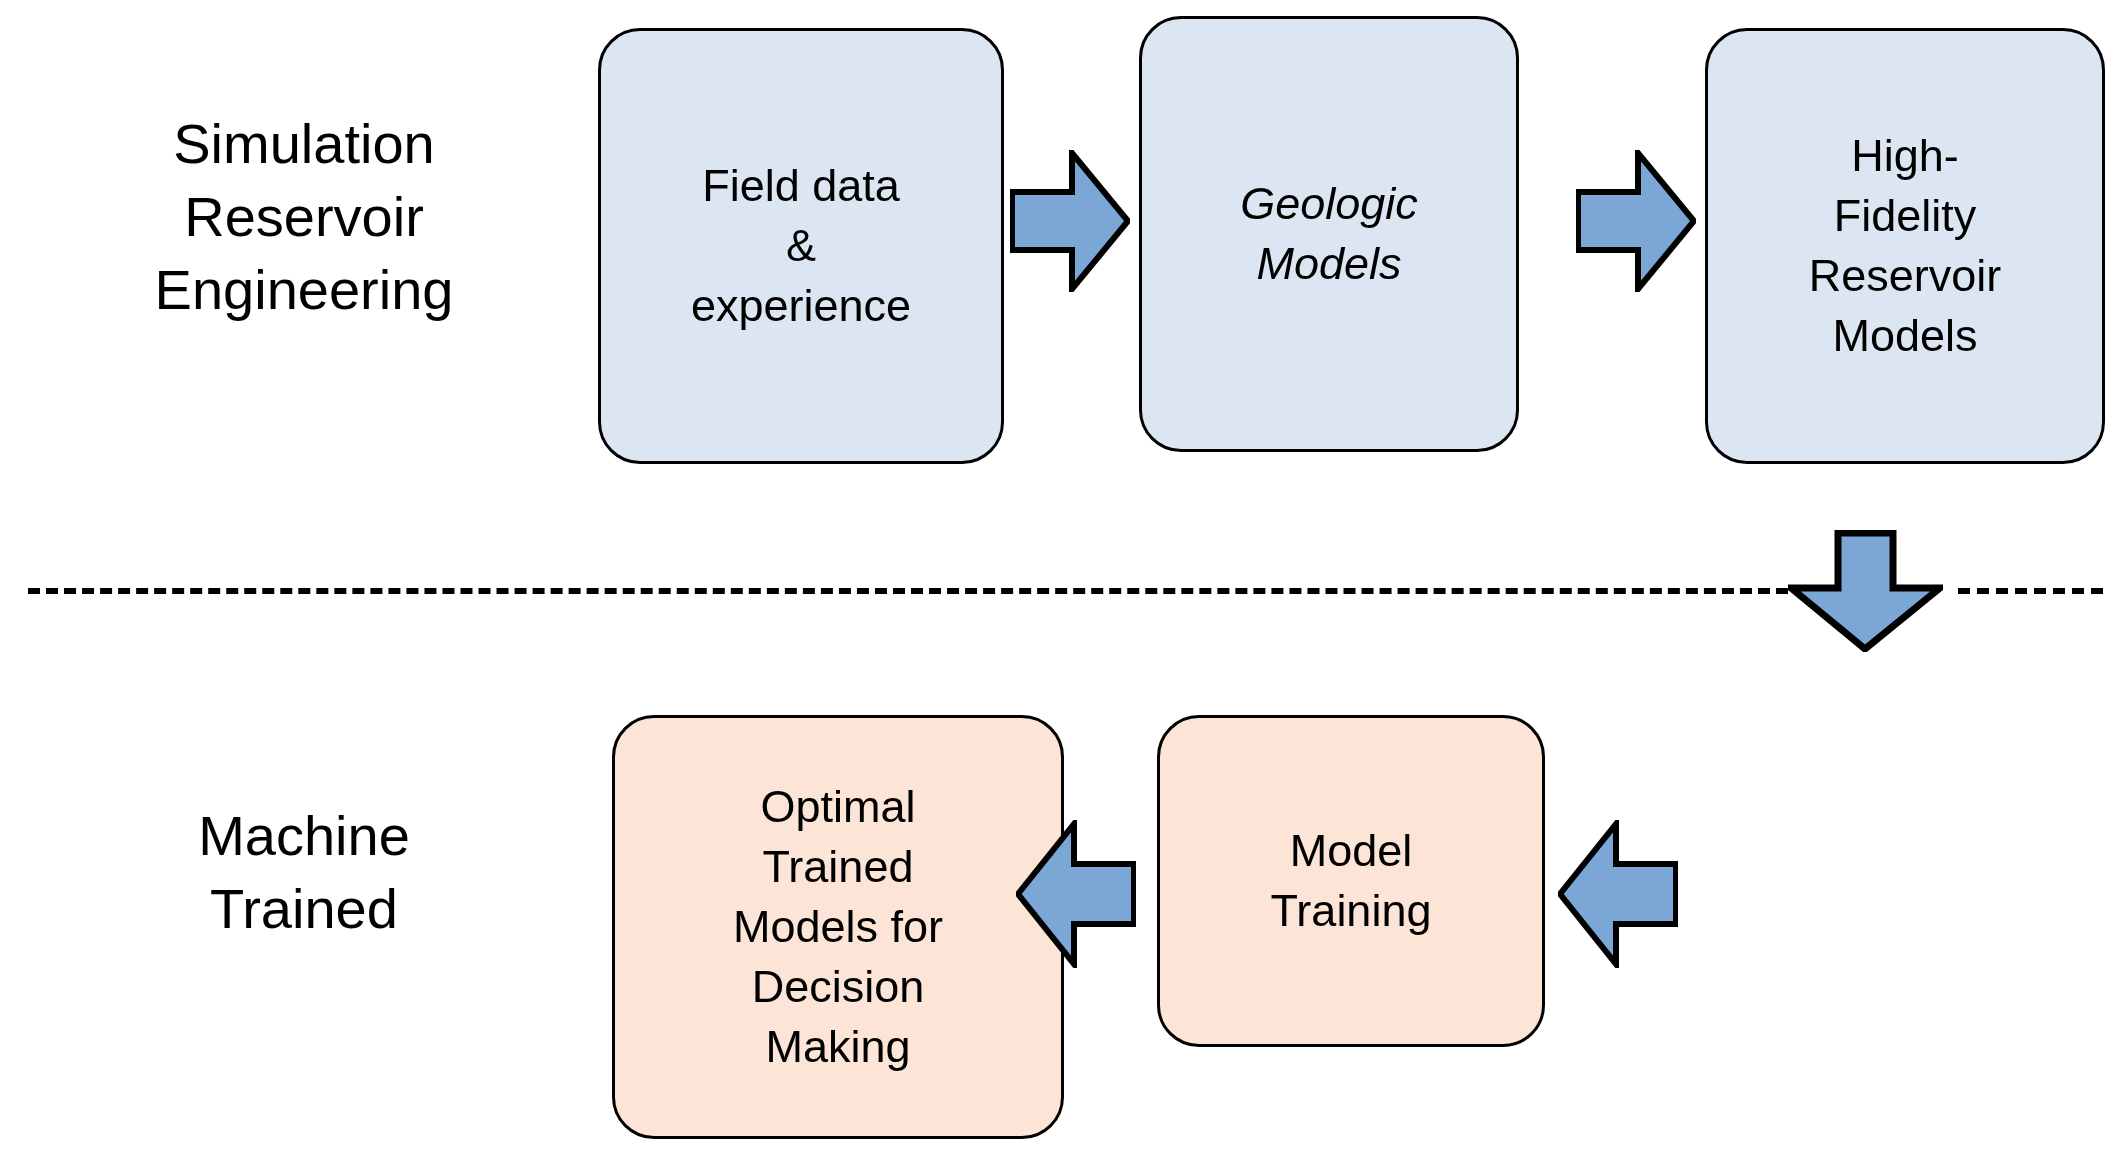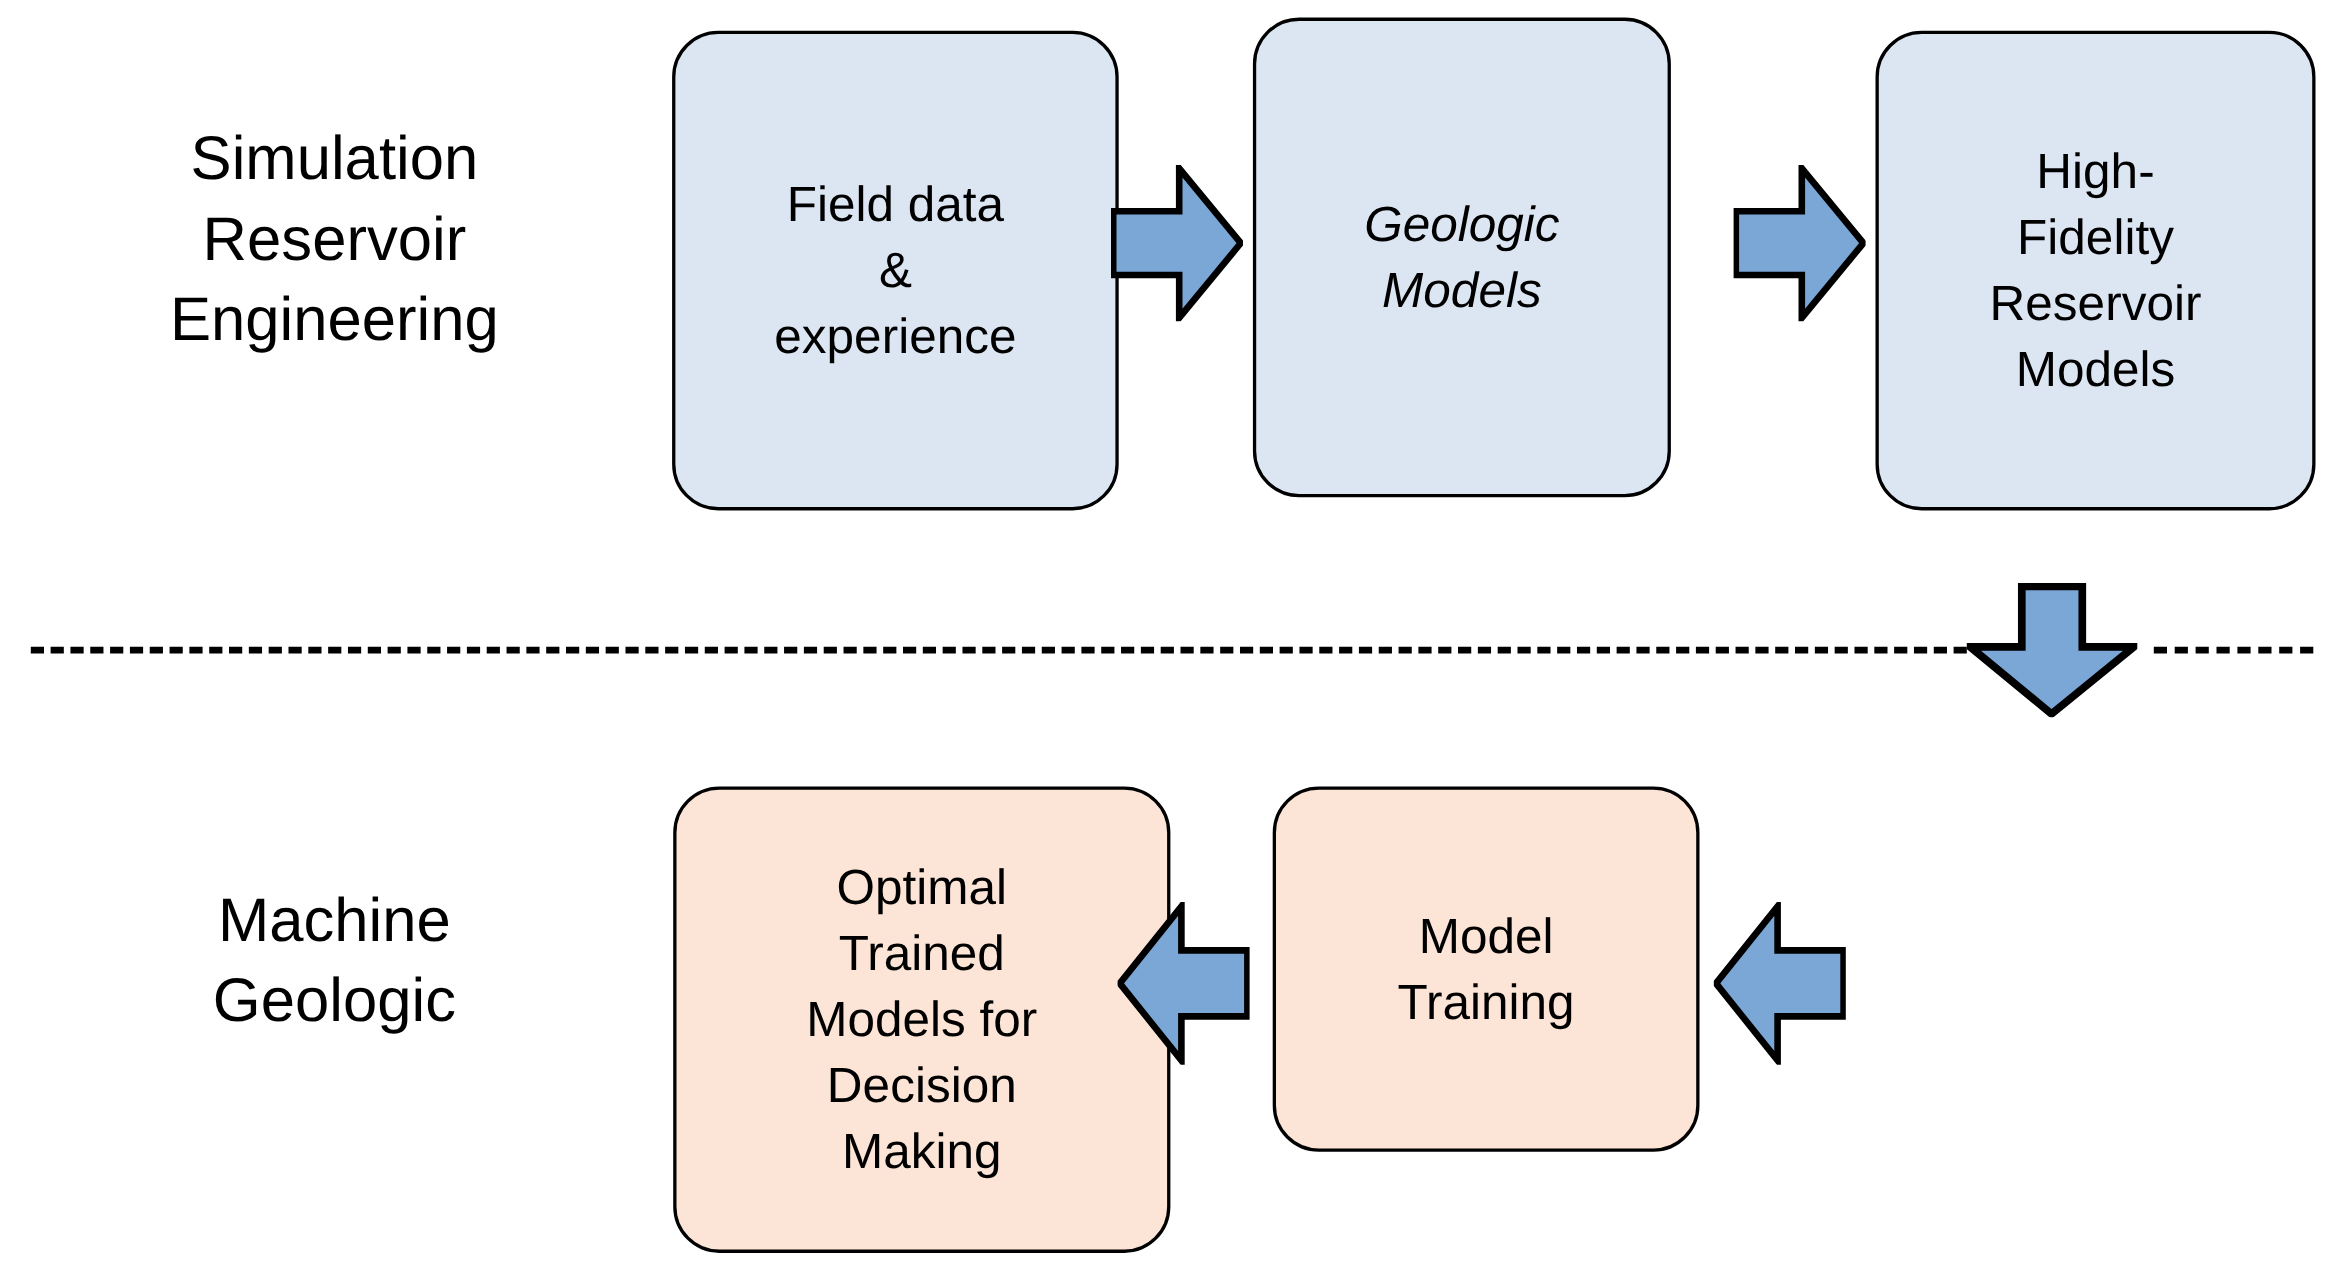--- a/index.html
+++ b/index.html
@@ -54,21 +54,21 @@
     color: #000000;
     font-size: 45px;
     line-height: 1.33;
     white-space: pre-line;
     padding: 0 14px;
   }
   .box.blue  { background: #dce6f2; }
   .box.peach { background: #fce4d6; }
 
   
-  #box-field      { left: 611px;  top: 28px;  width: 406px; height: 436px; }
+  #box-field      { left: 598px;  top: 28px;  width: 406px; height: 436px; }
   #box-geologic   { left: 1139px; top: 16px;  width: 380px; height: 436px; font-style: italic; }
   #box-highfid    { left: 1705px; top: 28px;  width: 400px; height: 436px; }
 
   
   #box-optimal    { left: 612px;  top: 715px; width: 452px; height: 424px; }
   #box-training   { left: 1157px; top: 715px; width: 388px; height: 332px; }
   #box-ensembles  { left: 1705px; top: 715px; width: 400px; height: 424px; }
 
   
   .arrow {
@@ -94,21 +94,21 @@
 </head>
 <body>
 
 <div id="canvas">
 
   <div class="row-label" id="label-traditional">Simulation
 Reservoir
 Engineering</div>
 
   <div class="row-label" id="label-ml">Machine
-Geologic</div>
+Trained</div>
 
   <div class="box blue" id="box-field">Field data
 &amp;
 experience</div>
 
   <div class="box blue" id="box-geologic">Geologic
 Models</div>
 
   <div class="box blue" id="box-highfid">High-
 Fidelity

